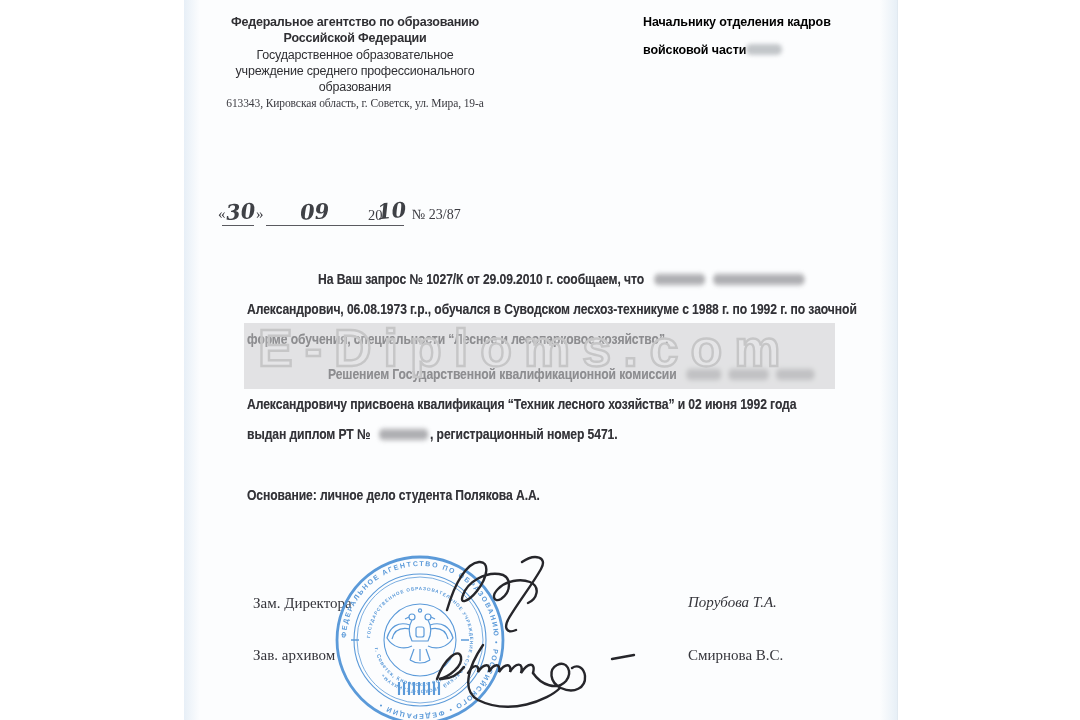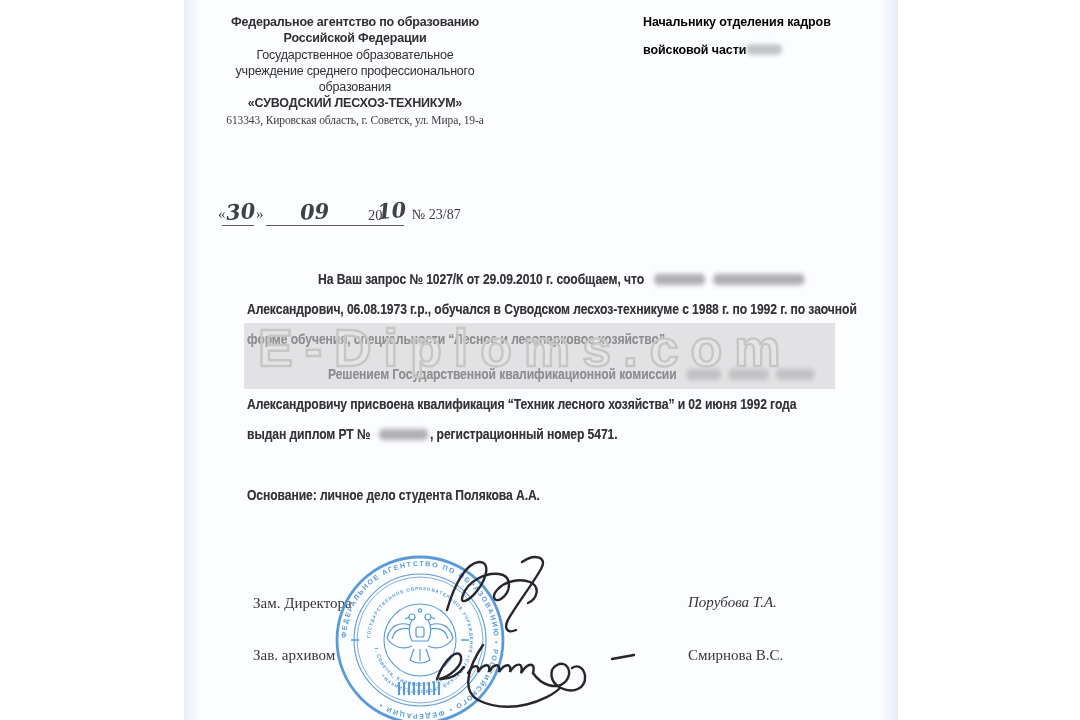--- a/index.html
+++ b/index.html
@@ -53,21 +53,20 @@
   <div class="abs" id="paper"></div>
   <div class="abs" id="paper-left-edge"></div>
   <div class="abs" id="paper-right-edge"></div>
 
   <div class="abs org-block">
     <div class="org-line org-bold">Федеральное агентство по образованию</div>
     <div class="org-line org-bold">Российской Федерации</div>
     <div class="org-line">Государственное образовательное</div>
     <div class="org-line">учреждение среднего профессионального</div>
     <div class="org-line">образования</div>
-    <div class="org-line org-bold">«СУВОДСКИЙ ЛЕСХОЗ-ТЕХНИКУМ»</div>
     <div class="org-address">613343,  Кировская область, г. Советск, ул. Мира,  19-а</div>
   </div>
 
   <div class="abs addressee">
     <div class="addr-line">Начальнику отделения кадров</div>
     <div class="addr-line addr-line2">войсковой части</div>
   </div>
   <div class="abs blob blob-light" style="left:746px;top:44px;width:36px;height:11px;"></div>
 
   <div class="abs serif" style="left:218px;top:206px;font-size:15px;">«</div>

